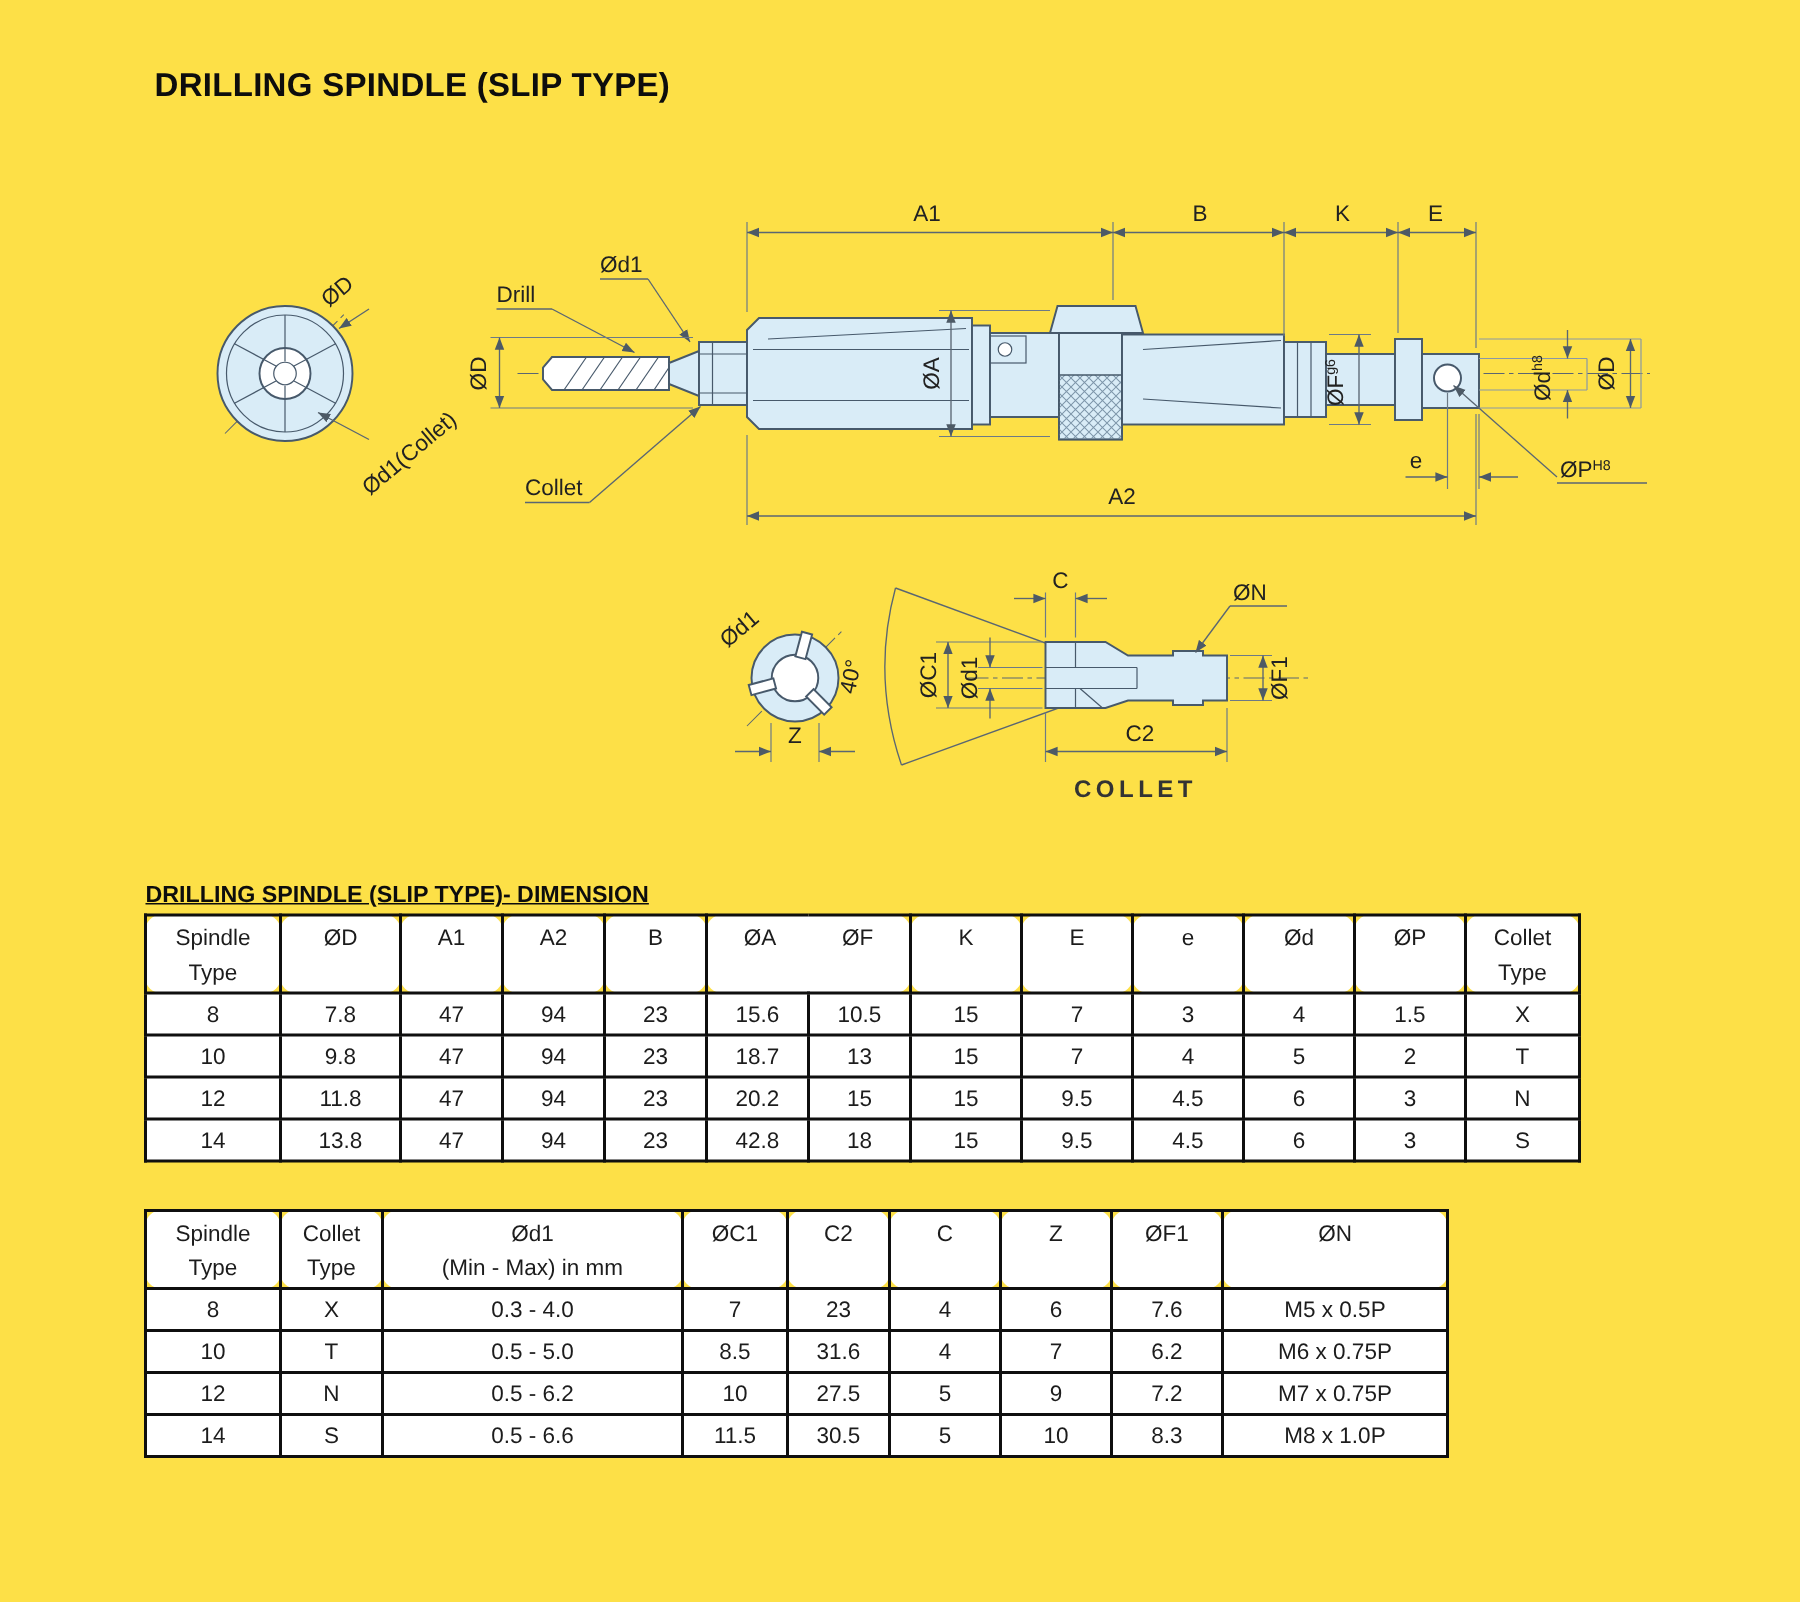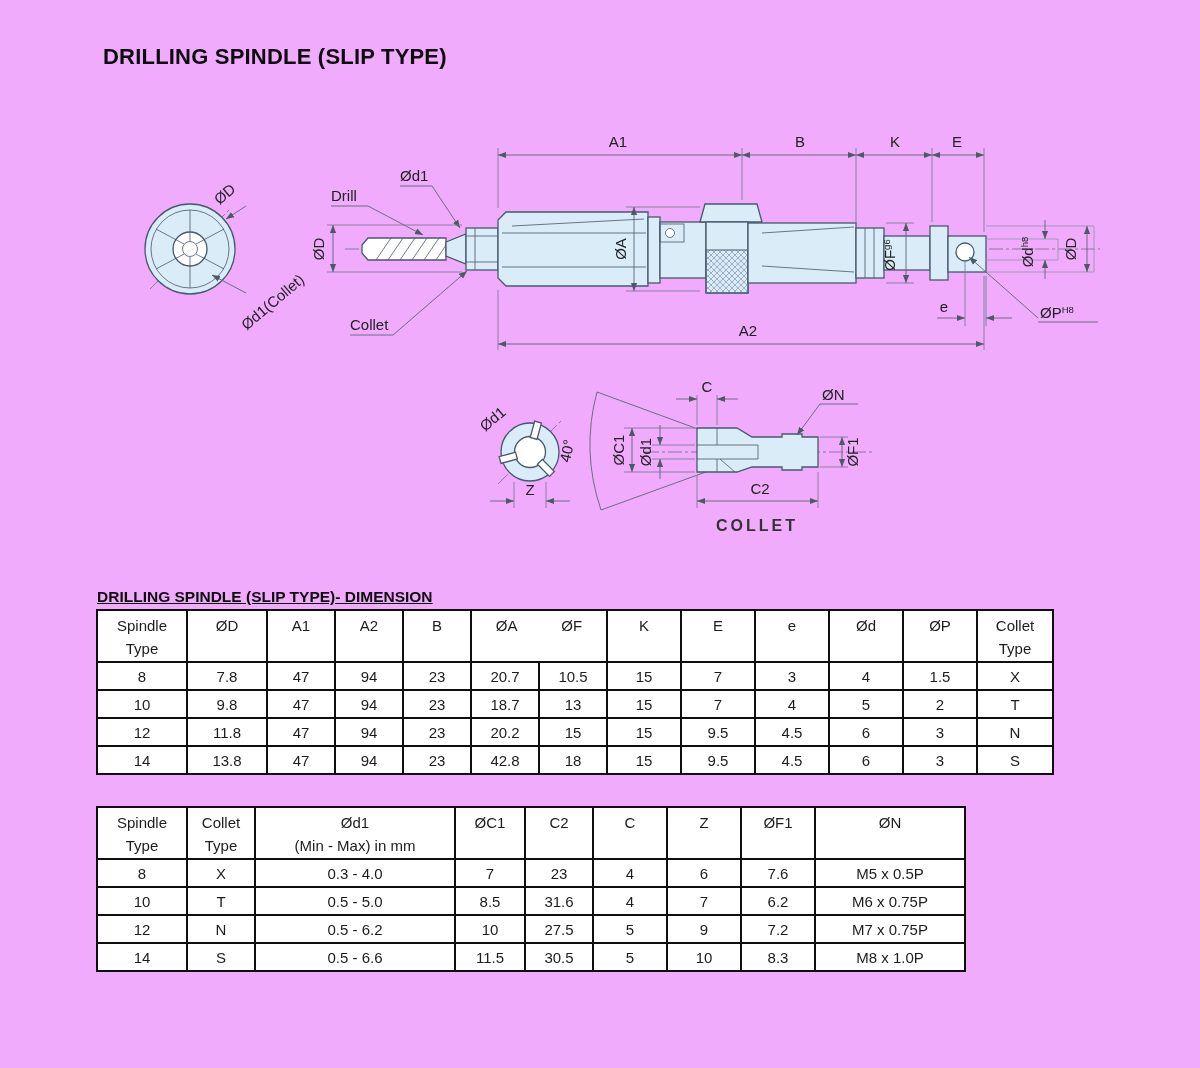--- a/index.html
+++ b/index.html
@@ -1,37 +1,37 @@
 <!DOCTYPE html>
 <html><head>
 <meta charset="utf-8">
 <style>
   html,body{margin:0;padding:0;background:#e8e8e8;}
-  .page{position:relative;width:1200px;height:1068px;background:#f0abfc;
+  .page{position:relative;width:1200px;height:1068px;background:#fde047;
         font-family:"Liberation Sans",sans-serif;color:#111;overflow:hidden;margin:0 auto;}
   .page-title{position:absolute;left:103px;top:44px;font-size:22px;font-weight:bold;
               letter-spacing:.2px;color:#0d0d0d;margin:0;}
   .drawing{position:absolute;left:0;top:90px;}
   svg text{font-family:"Liberation Sans",sans-serif;font-size:15px;fill:#222;}
   svg text.dimlbl{font-size:15px;}
   svg .sup{font-size:9.5px;}
   .geo{stroke:#47596b;stroke-width:1.3;fill:#d9ecf7;}
   .geow{stroke:#47596b;stroke-width:1.3;fill:#ffffff;}
   .geo-thin{stroke:#47596b;stroke-width:0.8;fill:none;}
   .ghost{stroke:#8a98a5;stroke-width:0.8;fill:none;}
   .dim{stroke:#5a6672;stroke-width:0.9;fill:none;}
   .ext{stroke:#6d7a86;stroke-width:0.8;fill:none;}
   .cl{stroke:#5a6672;stroke-width:0.7;fill:none;stroke-dasharray:14 3 3 3;}
   .tbl-block{position:absolute;left:96px;}
   .tbl-title{font-size:15.5px;font-weight:bold;color:#0d0d0d;margin:0 0 3px 1px;text-decoration:underline;}
   table.dims{border-collapse:collapse;table-layout:fixed;}
   table.dims th,table.dims td{border:2px solid #0f0f0f;font-size:15px;font-weight:normal;
       text-align:center;padding:0 2px;color:#1c1c1c;background:#fff;}
   table.dims thead tr{height:52px;}
-  table.dims thead th{vertical-align:top;padding-top:3px;line-height:1.55;}
+  table.dims thead th{vertical-align:top;padding-top:3px;line-height:1.55;border-radius:10px;}
   table.dims tbody tr{height:28px;}
   .split-head{display:flex;justify-content:space-around;}
 </style>
 </head>
 <body>
 
 <div class="page">
 
   <h1 class="page-title">DRILLING SPINDLE (SLIP TYPE)</h1>
 
@@ -325,21 +325,21 @@
           <th>Collet Type</th>
         </tr>
       </thead>
       <tbody>
         <tr>
           <td>8</td>
           <td>7.8</td>
           <td>47</td>
           <td>94</td>
           <td>23</td>
-          <td>20.7</td>
+          <td>15.6</td>
           <td>10.5</td>
           <td>15</td>
           <td>7</td>
           <td>3</td>
           <td>4</td>
           <td>1.5</td>
           <td>X</td>
         </tr>
         <tr>
           <td>10</td>

